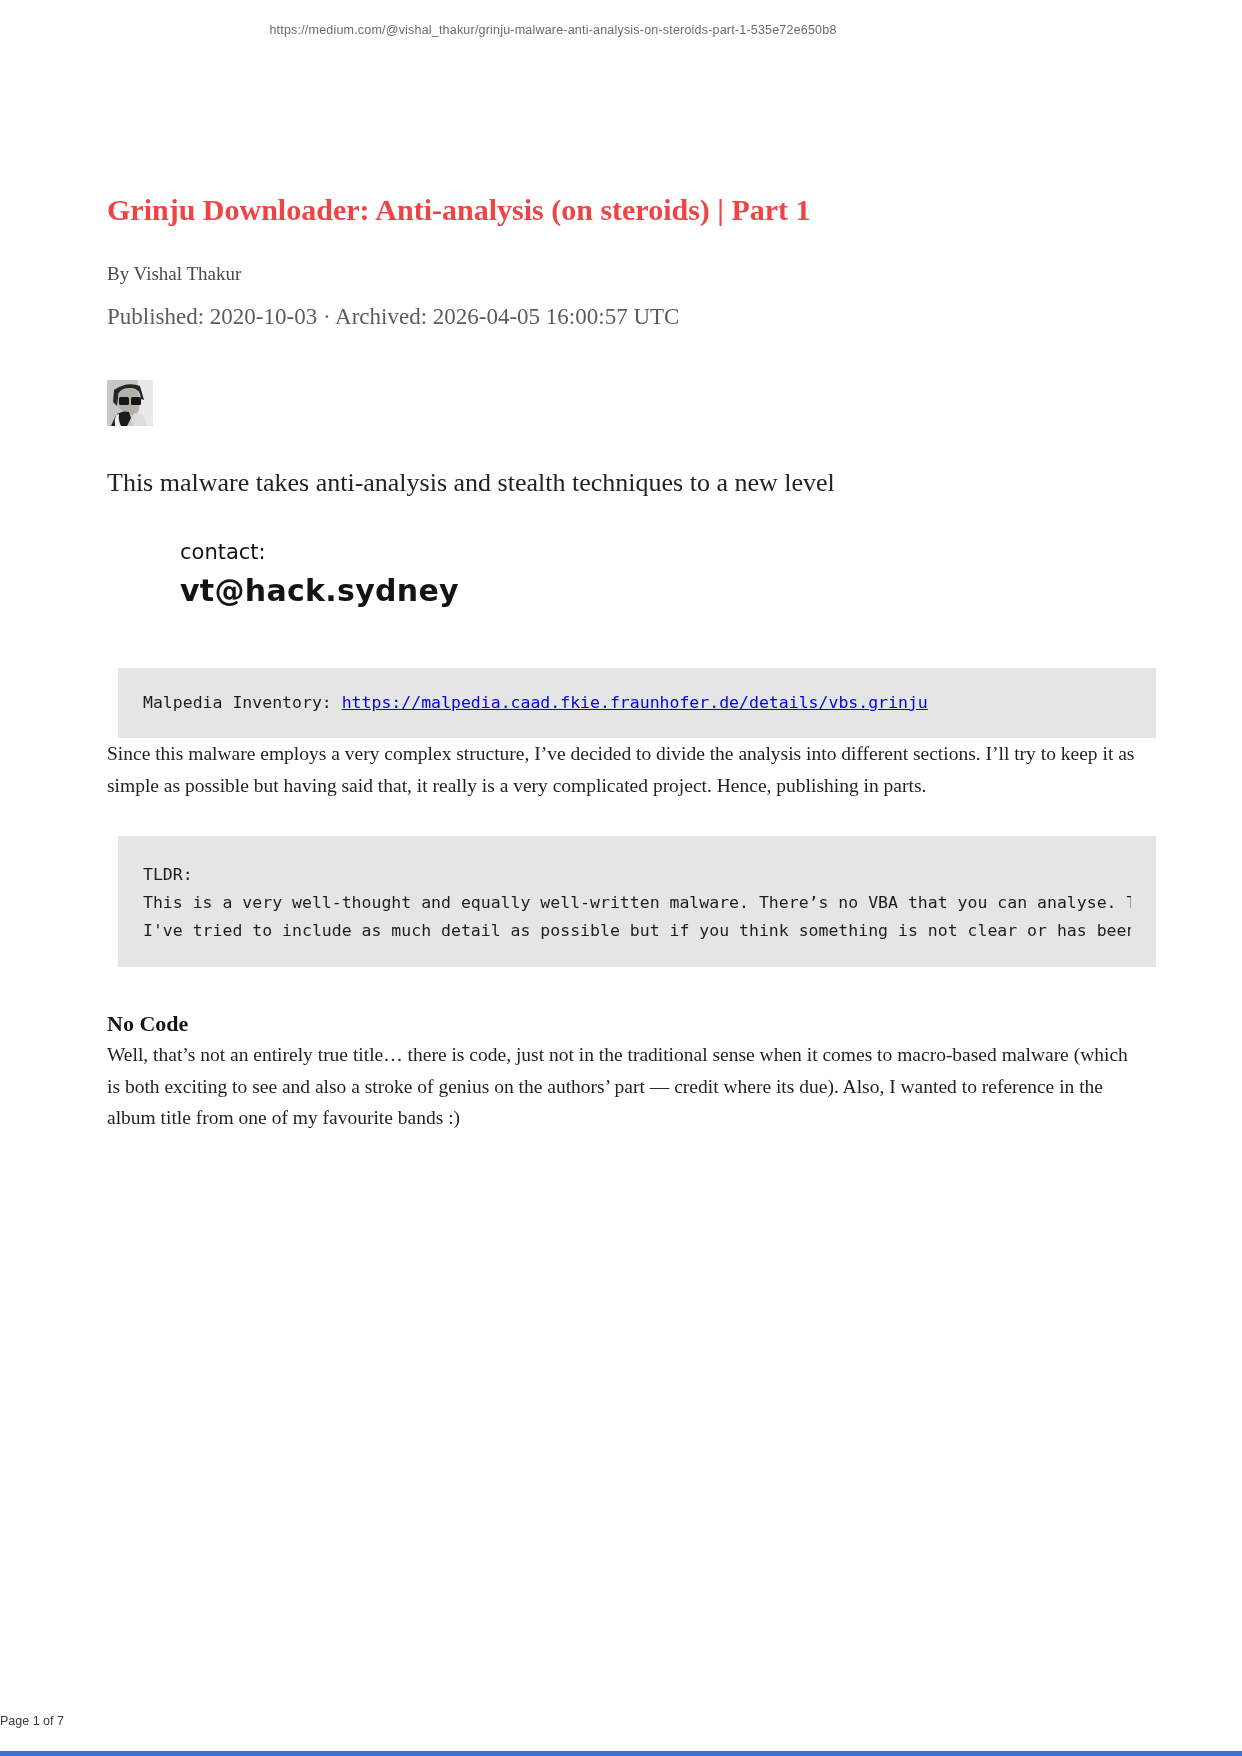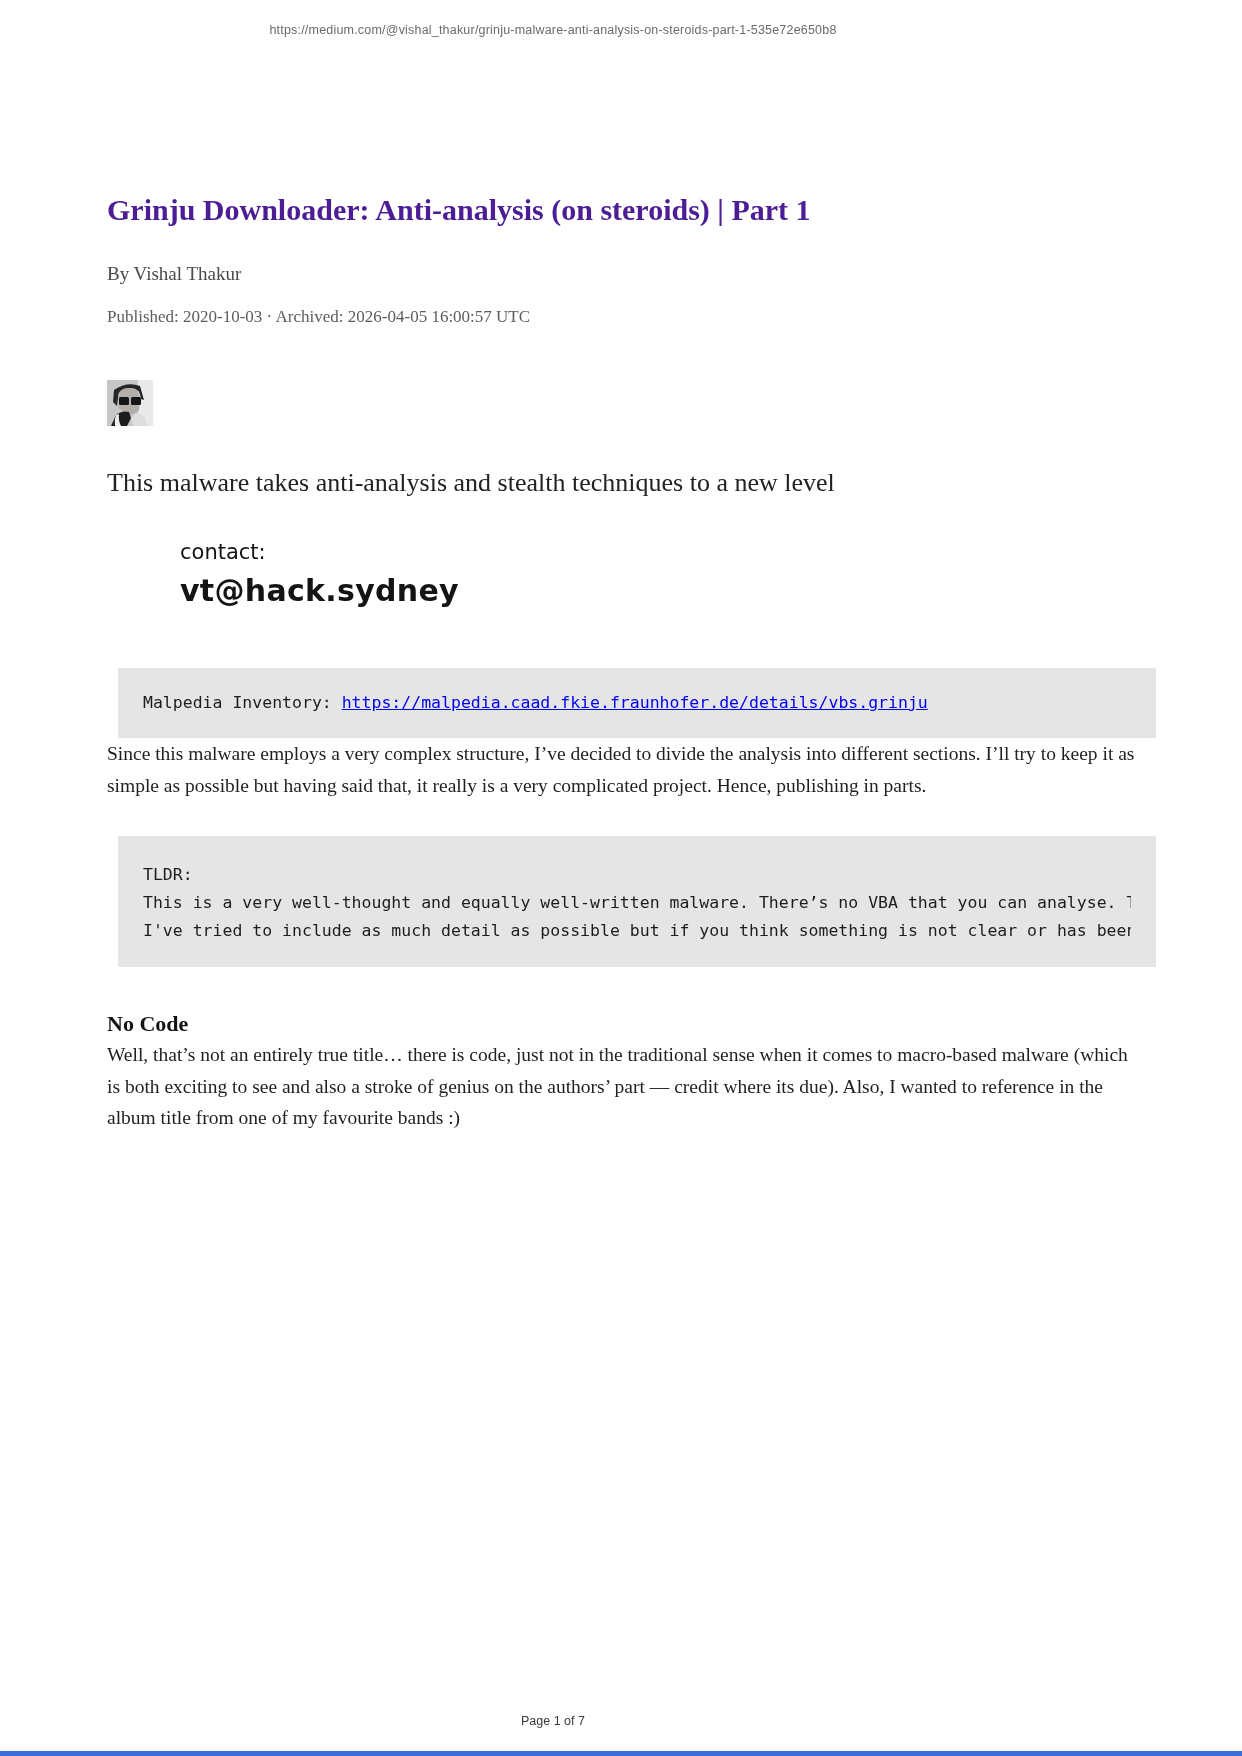--- a/index.html
+++ b/index.html
@@ -24,32 +24,32 @@
   }
   .content {
     margin-left: 107px;
     width: 1049px;
   }
   .article-title {
     margin: 155px 0 0 0;
     font-size: 30px;
     line-height: 36px;
     font-weight: bold;
-    color: #4c1d95;
+    color: #ef4444;
     font-family: "Liberation Serif", serif;
   }
   .byline {
     margin-top: 34px;
     font-size: 19px;
     line-height: 24px;
     color: #4a4a4a;
   }
   .meta-line {
     margin-top: 20px;
-    font-size: 17px;
+    font-size: 23px;
     line-height: 22px;
     color: #5c5c5c;
   }
   .avatar {
     display: block;
     margin-top: 52px;
     width: 46px;
     height: 46px;
   }
   .standfirst {
@@ -108,21 +108,20 @@
     font-weight: bold;
     color: #141414;
     font-family: "Liberation Serif", serif;
   }
   .para-no-code { margin-top: 28px; }
   .page-footer {
     position: absolute;
     bottom: 28px;
     left: 0;
     width: 1106px;
-    text-align: center;
     font-family: "Liberation Sans", sans-serif;
     font-size: 12.5px;
     color: #3a3a3a;
   }
   .bottom-bar {
     position: absolute;
     bottom: 0;
     left: 0;
     width: 100%;
     height: 5px;

